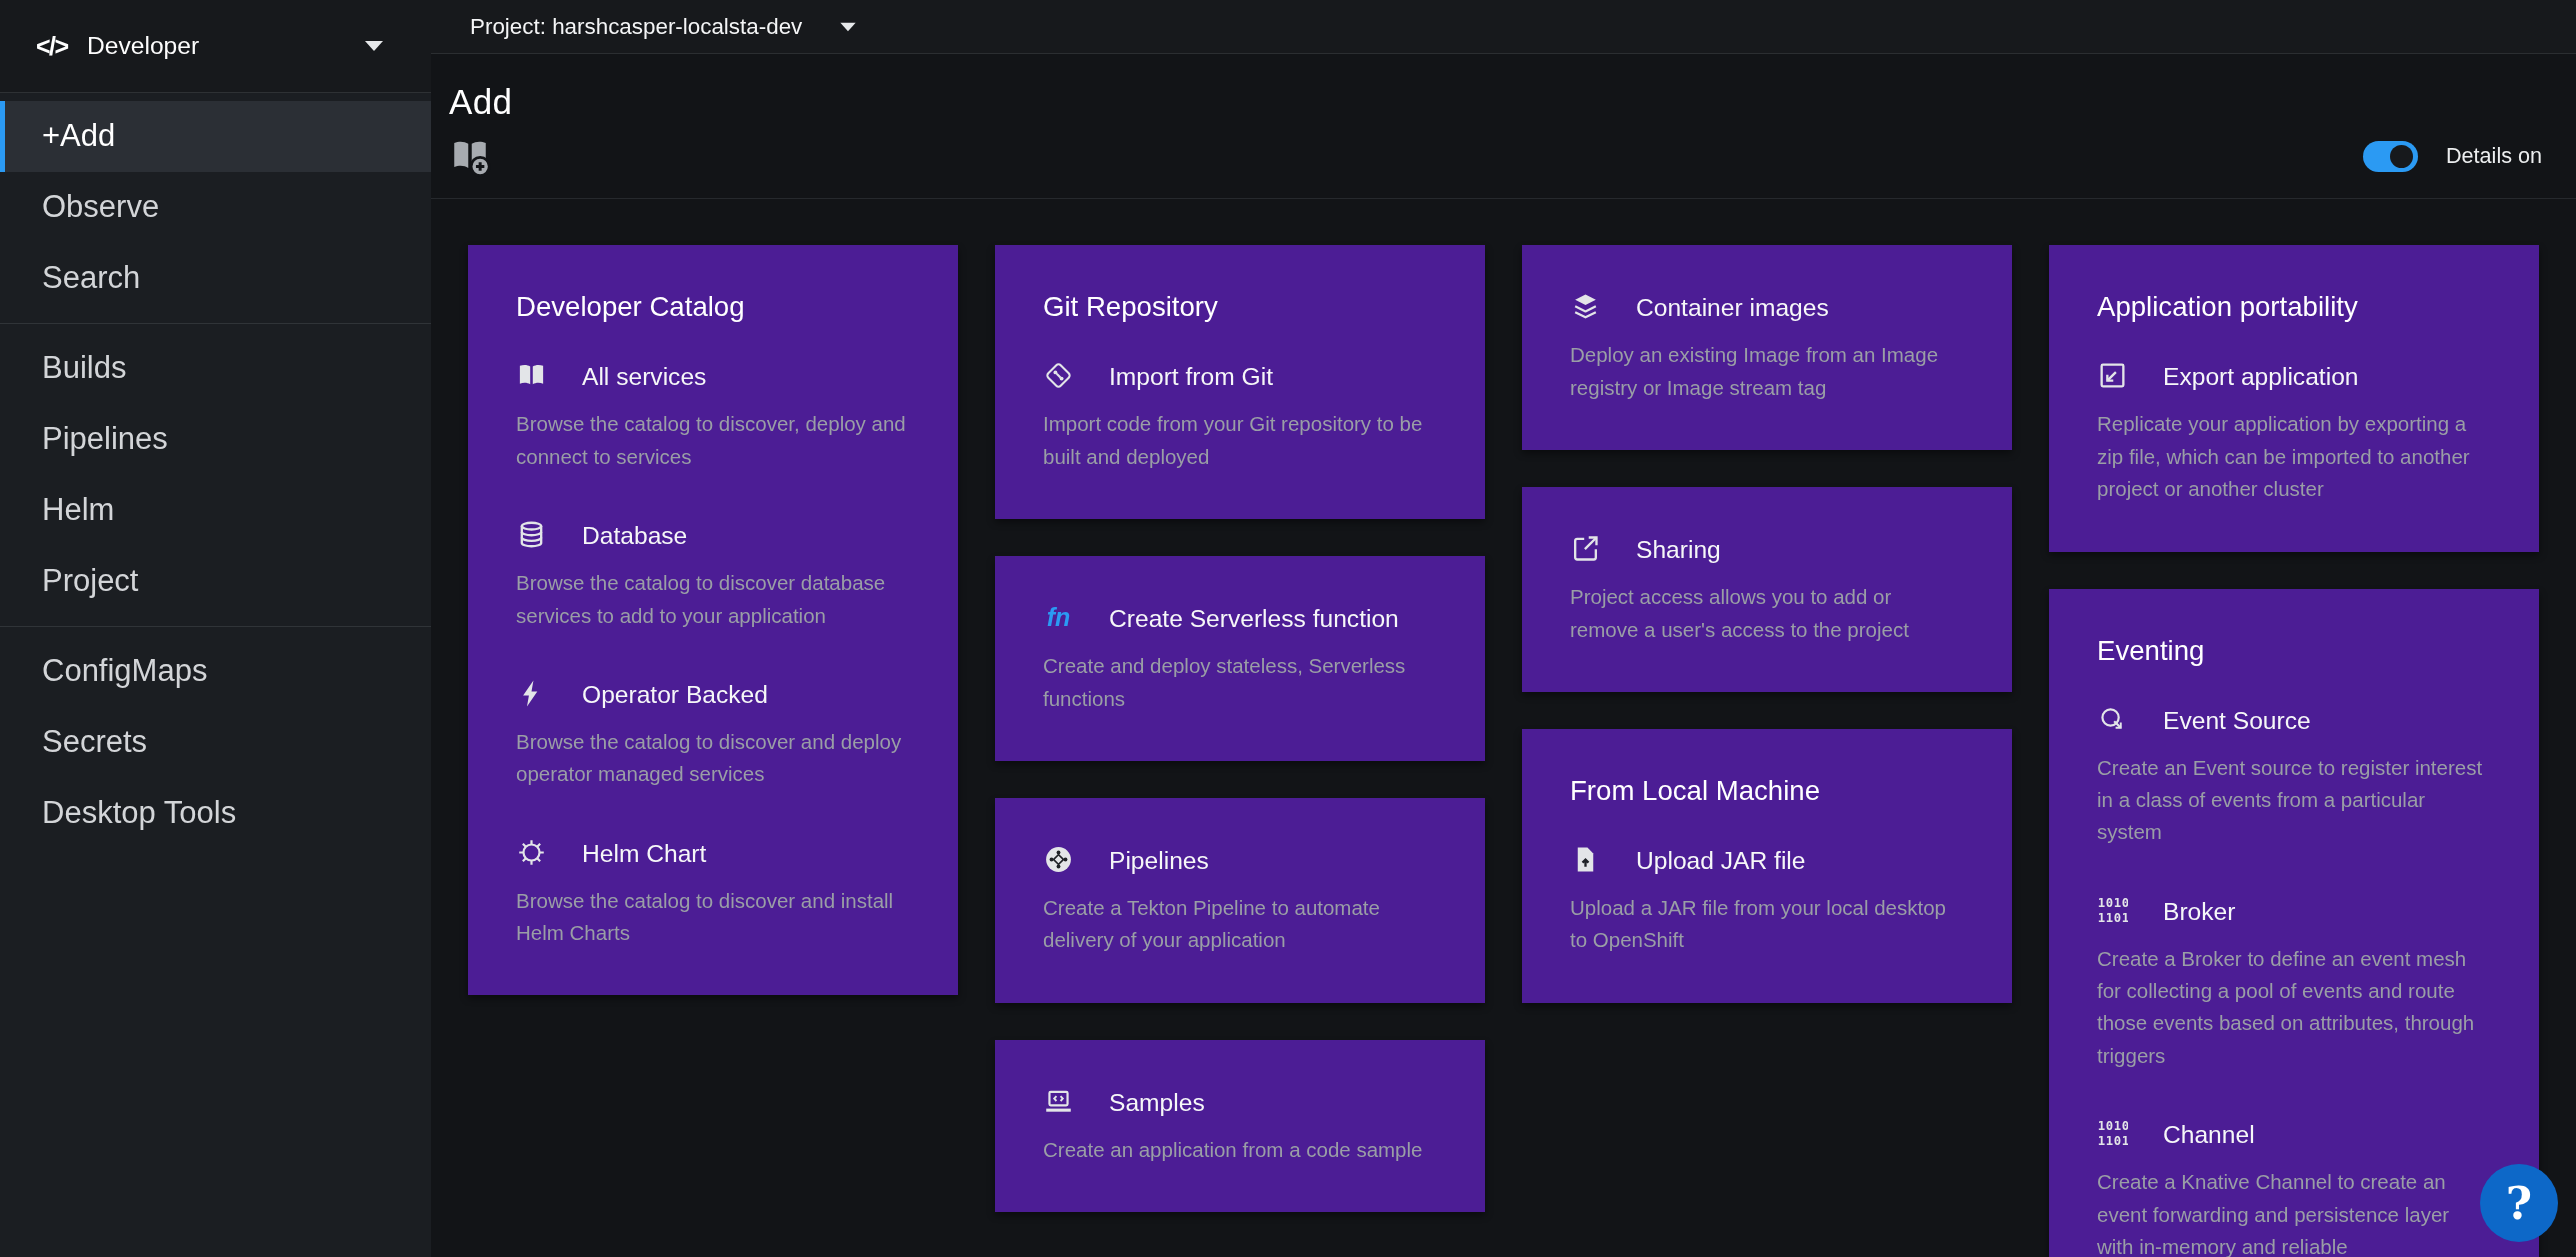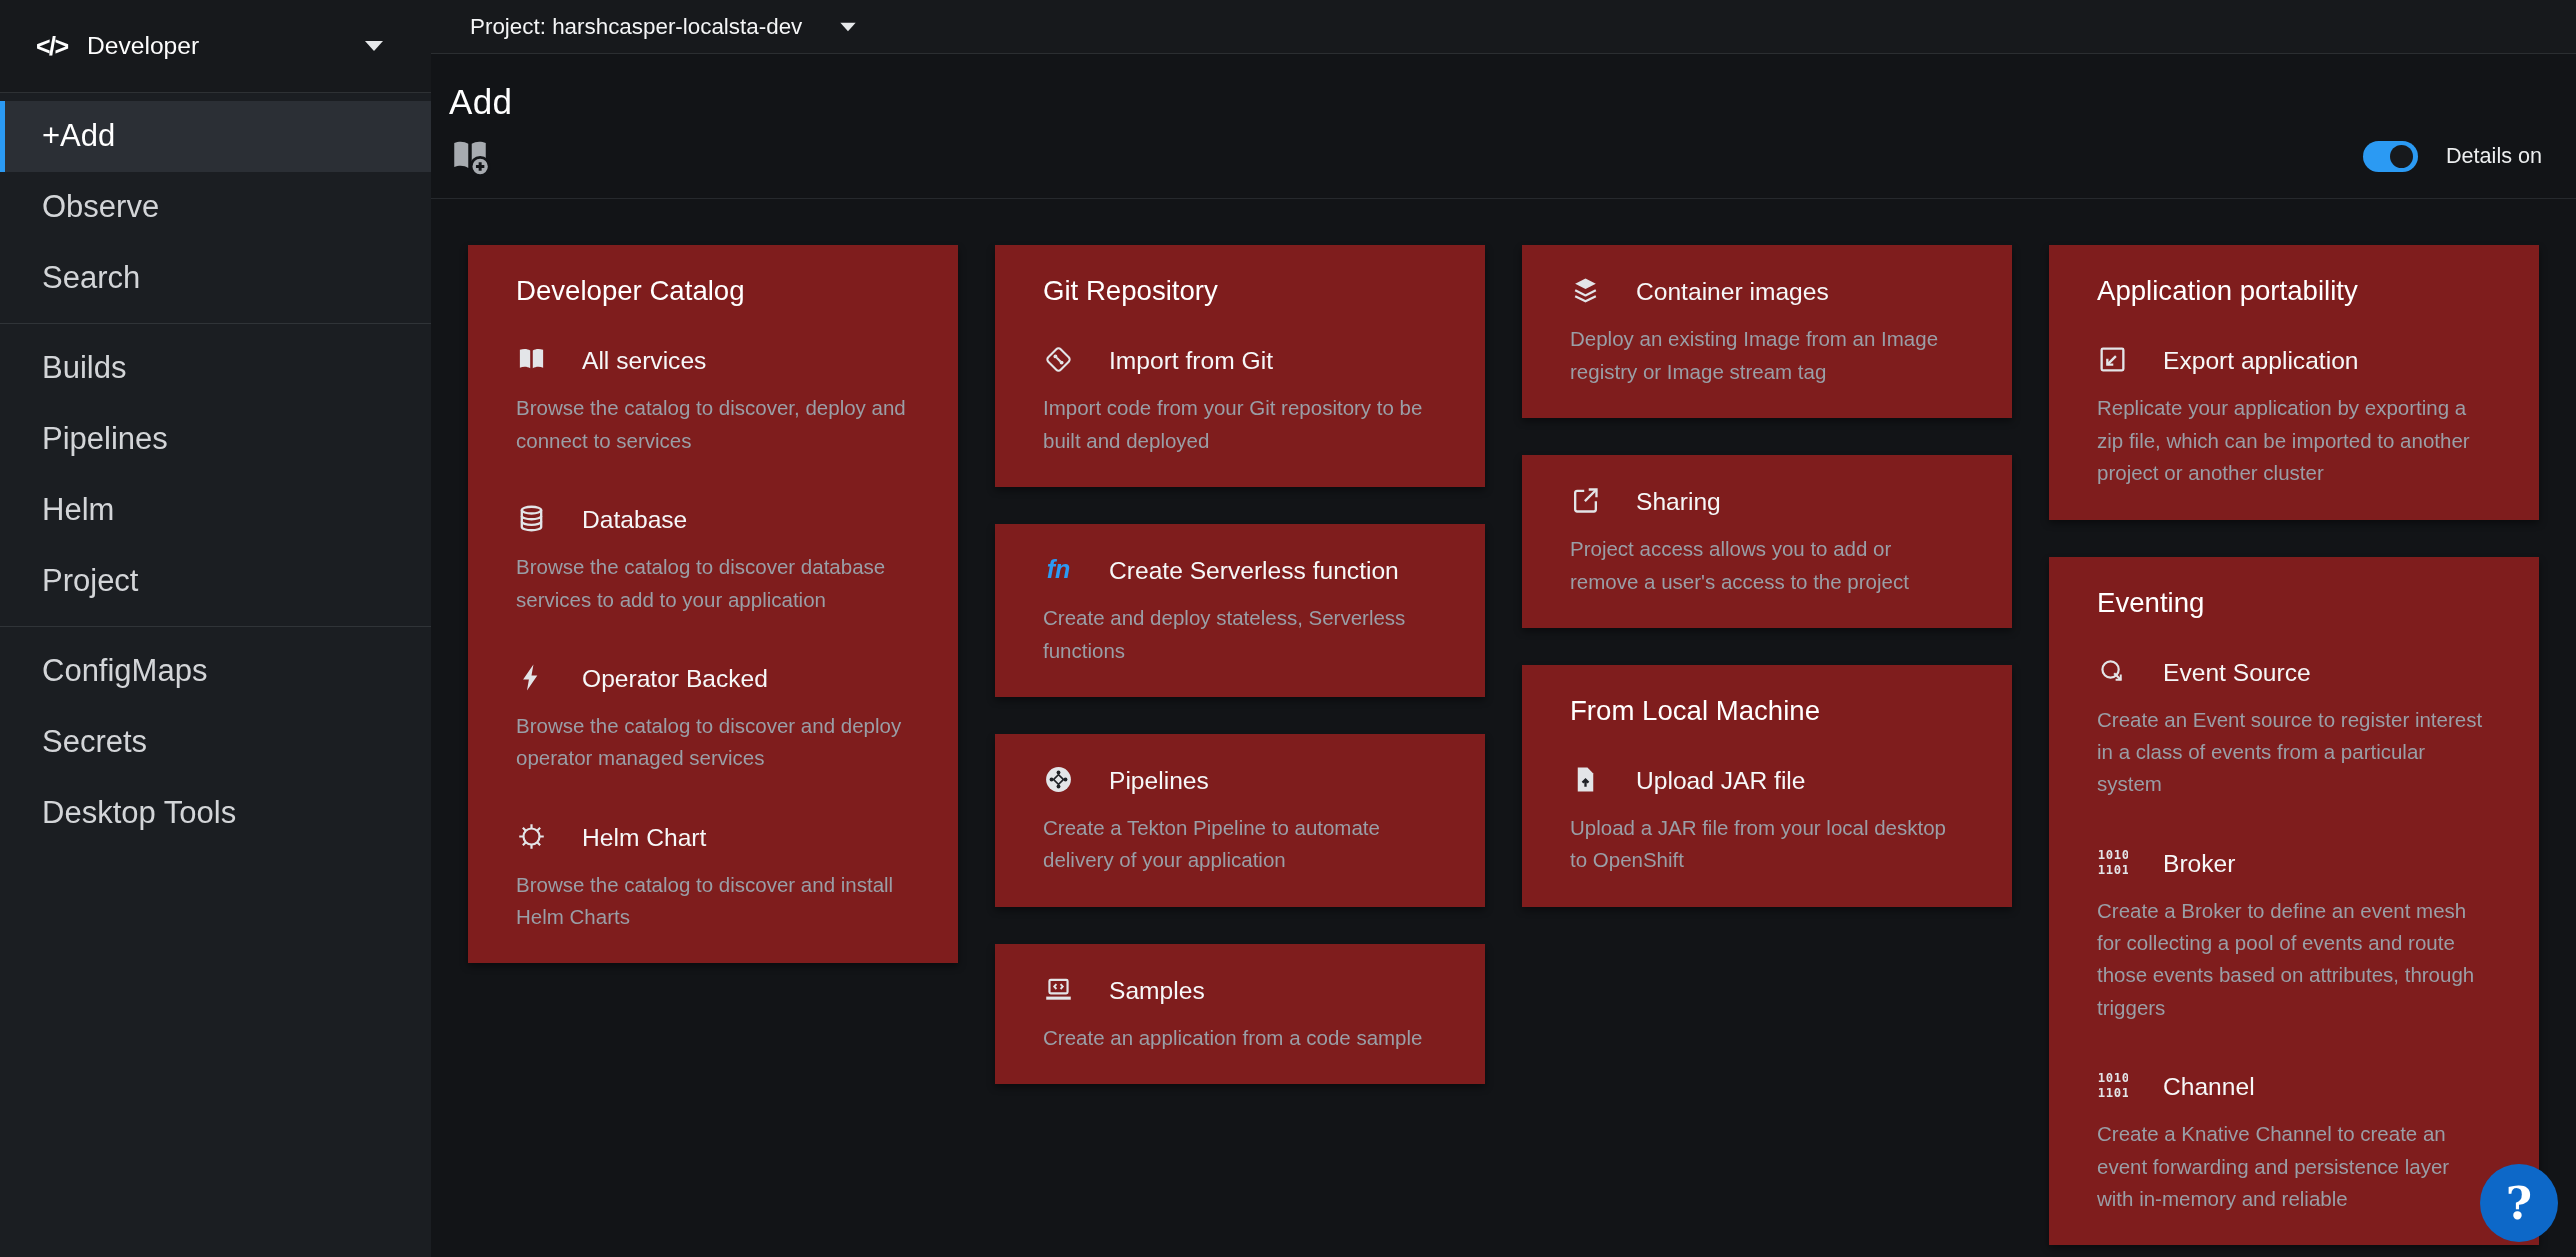--- a/index.html
+++ b/index.html
@@ -71,22 +71,22 @@
     position:absolute; top:3.7px; right:4.5px; width:23px; height:23px;
     border-radius:50%; background:#17191c;
   }
   .details-label { font-size:21.6px; color:#eceeef;text-align:center; }
   .header-divider { border:none; border-top:0.7px solid #26292d; margin:0; }
 
   
   .content { padding:46px 0 0 37px; display:flex; gap:37px; flex:1; }
   .col { width:490px; min-width:490px; display:flex; flex-direction:column; gap:37px; }
   .card {
-    background:#7f1d1d; box-shadow:0 3.7px 7.5px rgba(0,0,0,.45);
-    padding:30px 48px; cursor:pointer;
+    background:#4c1d95; box-shadow:0 3.7px 7.5px rgba(0,0,0,.45);
+    padding:46px 48px; cursor:pointer;
   }
   .card-title { font-size:27.6px; font-weight:500; color:#ffffff; }
   .card-title + .item { margin-top:37px; }
   .item + .item { margin-top:46px; }
   .item-head { display:flex; align-items:flex-end; gap:35px; }
   .item-icon {
     width:31px; height:31px; min-width:31px; color:#e3e5e8;
     display:flex; align-items:center; justify-content:center;
   }
   .item-icon svg { width:100%; height:100%; }

